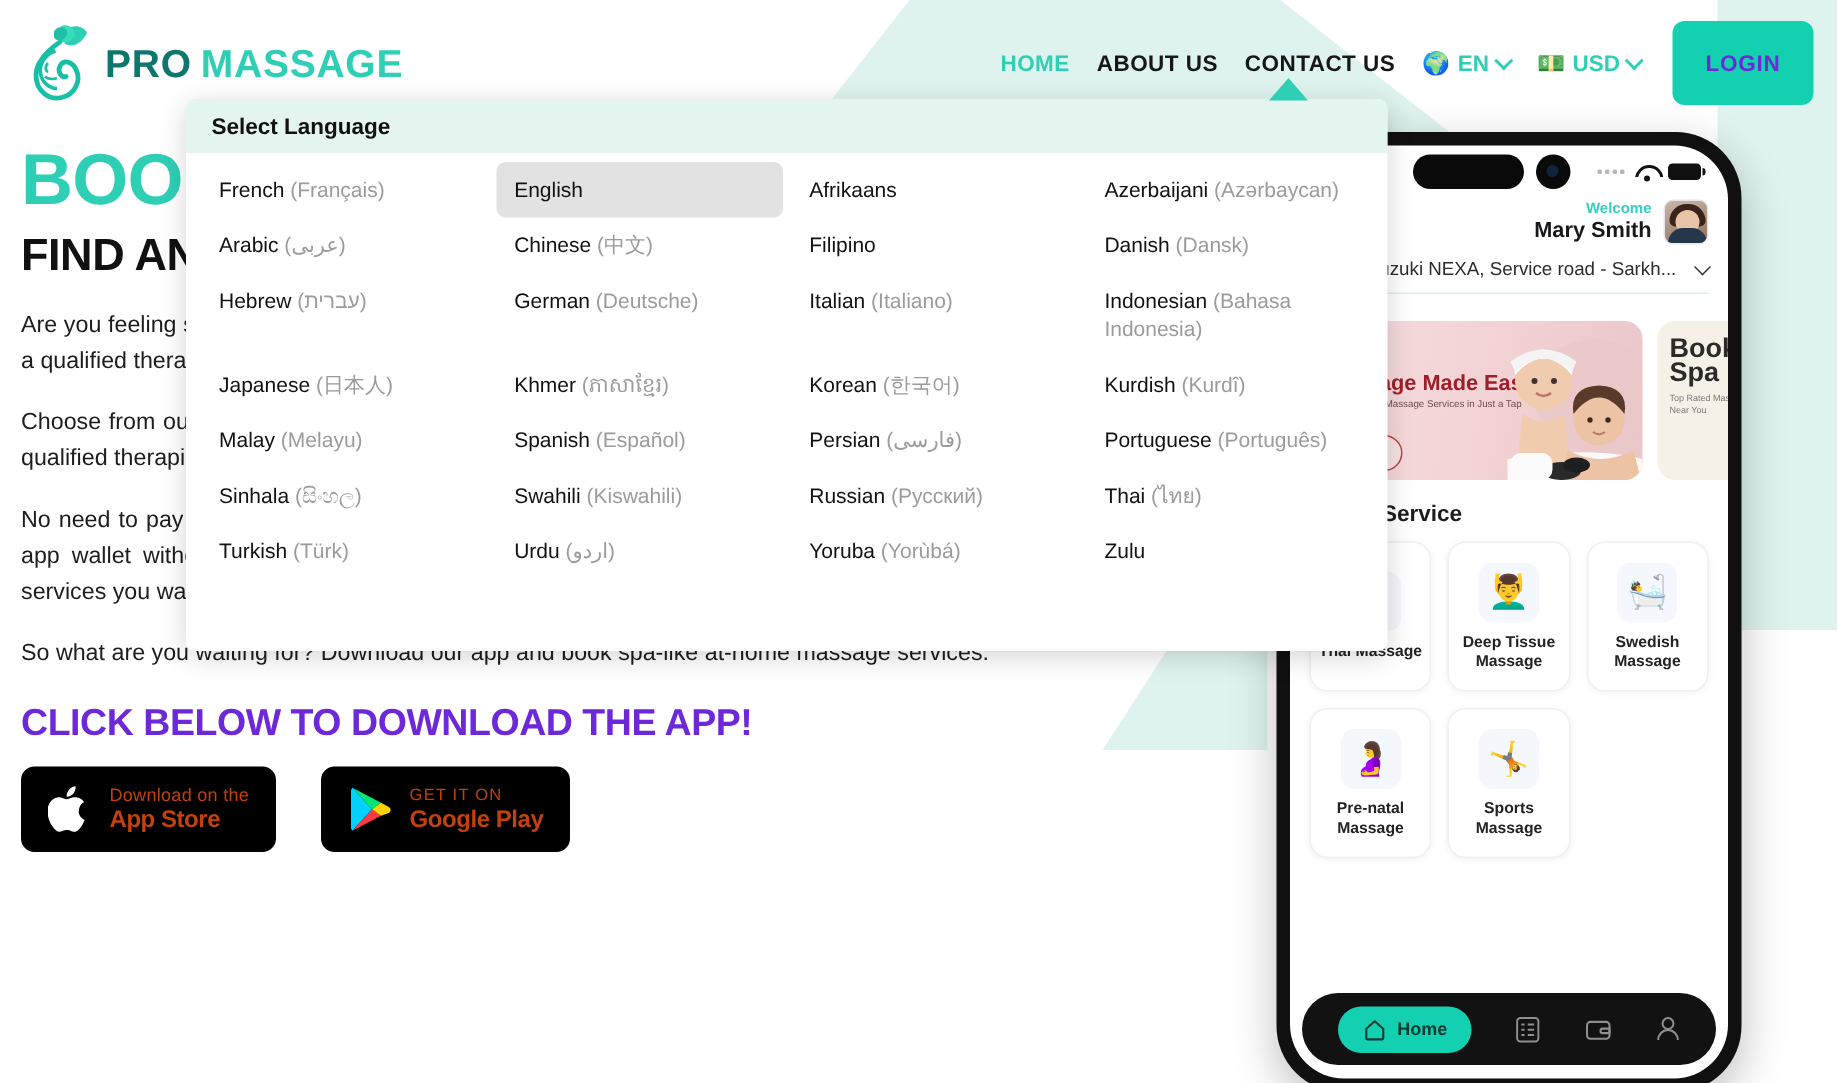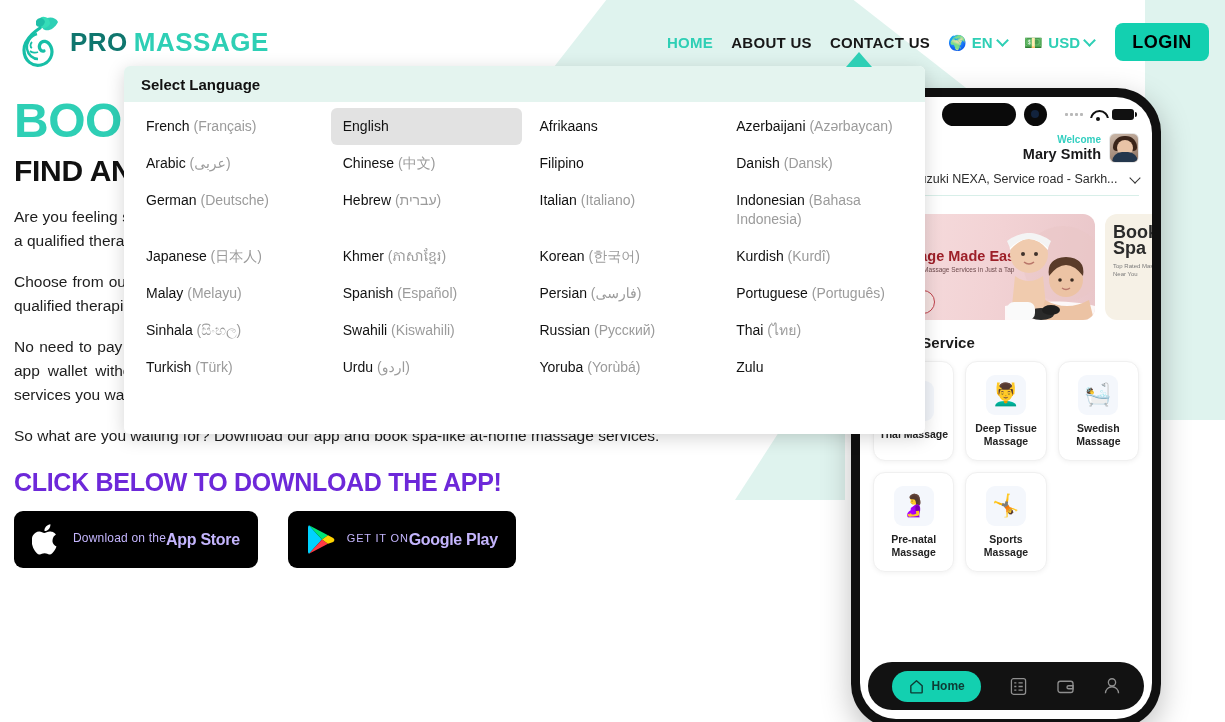--- a/index.html
+++ b/index.html
@@ -46,23 +46,23 @@
   }
   .nav-link.active { color:#2ecfb5; }
   .sel {
     display:flex; align-items:center; gap:5px; padding:0 9px; cursor:pointer;
     font-size:15px; font-weight:bold; color:#2ecfb5; white-space:nowrap;
   }
   .sel .flagico { font-size:15px; line-height:1; }
   .chev { width:9px; height:9px; border-right:2px solid #2ecfb5; border-bottom:2px solid #2ecfb5;
           transform: rotate(45deg); margin-bottom:3px; }
   .btn-login {
-    background:#13d0b0; color:#000000; border:none; border-radius:8px;
-    font-size:18px; font-weight:bold; letter-spacing:.5px;
-    width:94px; height:38px; margin-left:12px; cursor:pointer;
+    background:#13d0b0; color:#6d28d9; border:none; border-radius:8px;
+    font-size:15px; font-weight:bold; letter-spacing:.5px;
+    width:94px; height:56px; margin-left:12px; cursor:pointer;
     font-family:"Liberation Sans", sans-serif;
   }
   .btn-register {
     background:#fff; color:#13d0b0; border:1.5px solid #13d0b0; border-radius:8px;
     font-size:15px; font-weight:bold; letter-spacing:.5px;
     width:135px; height:42px; margin-left:12px; cursor:pointer;
     font-family:"Liberation Sans", sans-serif;
   }
 
   
@@ -81,21 +81,21 @@
   }
   .cta-title {
     font-size:25px; font-weight:bold; color:#6d28d9; margin-top:20px; letter-spacing:-.3px;
   }
   .badges { display:flex; gap:30px; margin-top:14px; }
 
   .badge {
     background:#000; border-radius:9px; display:flex; align-items:center;
     padding:0 18px; height:57px; cursor:pointer; gap:11px;
   }
-  .badge .bt { display:flex; line-height:1; color:#c4b5fd;align-items:center; }
+  .badge .bt { display:flex; flex-direction:column; line-height:1; color:#c2410c; }
   .badge .bt .small { font-size:12px; letter-spacing:.2px; margin-bottom:3px; }
   .badge .bt .big { font-size:16px; font-weight:bold; letter-spacing:-.3px; }
   .badge.gp .bt .small { font-size:11px; letter-spacing:.8px; }
 
   
   .lang-pop {
     position:absolute; left:124px; top:66px; width:801px; height:368px;
     background:#fff; border-radius:6px; z-index:20;
     box-shadow: 0 4px 18px rgba(0,0,0,.17);
     overflow:hidden;
@@ -441,22 +441,22 @@
     <div class="lang-head">Select Language</div>
     <div class="lang-grid">
         <div class="lang-item"><span>French</span><span class="nat"> (Français)</span></div>
         <div class="lang-item selected"><span>English</span></div>
         <div class="lang-item"><span>Afrikaans</span></div>
         <div class="lang-item"><span>Azerbaijani</span><span class="nat"> (Azərbaycan)</span></div>
         <div class="lang-item"><span>Arabic</span><span class="nat"> (عربى)</span></div>
         <div class="lang-item"><span>Chinese</span><span class="nat"> (中文)</span></div>
         <div class="lang-item"><span>Filipino</span></div>
         <div class="lang-item"><span>Danish</span><span class="nat"> (Dansk)</span></div>
+        <div class="lang-item"><span>Hebrew</span><span class="nat"> (עברית)</span></div>
         <div class="lang-item"><span>German</span><span class="nat"> (Deutsche)</span></div>
-        <div class="lang-item"><span>Hebrew</span><span class="nat"> (עברית)</span></div>
         <div class="lang-item"><span>Italian</span><span class="nat"> (Italiano)</span></div>
         <div class="lang-item"><span>Indonesian</span><span class="nat"> (Bahasa Indonesia)</span></div>
         <div class="lang-item"><span>Japanese</span><span class="nat"> (日本人)</span></div>
         <div class="lang-item"><span>Khmer</span><span class="nat"> (ភាសាខ្មែរ)</span></div>
         <div class="lang-item"><span>Korean</span><span class="nat"> (한국어)</span></div>
         <div class="lang-item"><span>Kurdish</span><span class="nat"> (Kurdî)</span></div>
         <div class="lang-item"><span>Malay</span><span class="nat"> (Melayu)</span></div>
         <div class="lang-item"><span>Spanish</span><span class="nat"> (Español)</span></div>
         <div class="lang-item"><span>Persian</span><span class="nat"> (فارسی)</span></div>
         <div class="lang-item"><span>Portuguese</span><span class="nat"> (Português)</span></div>

